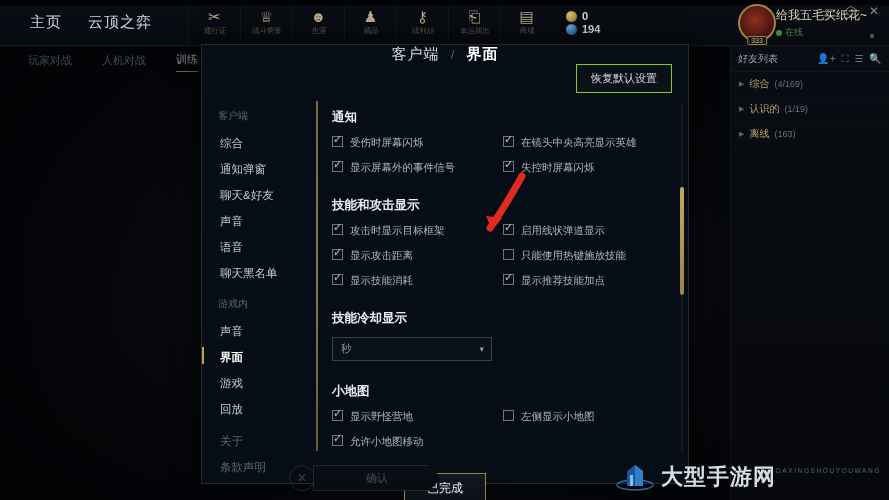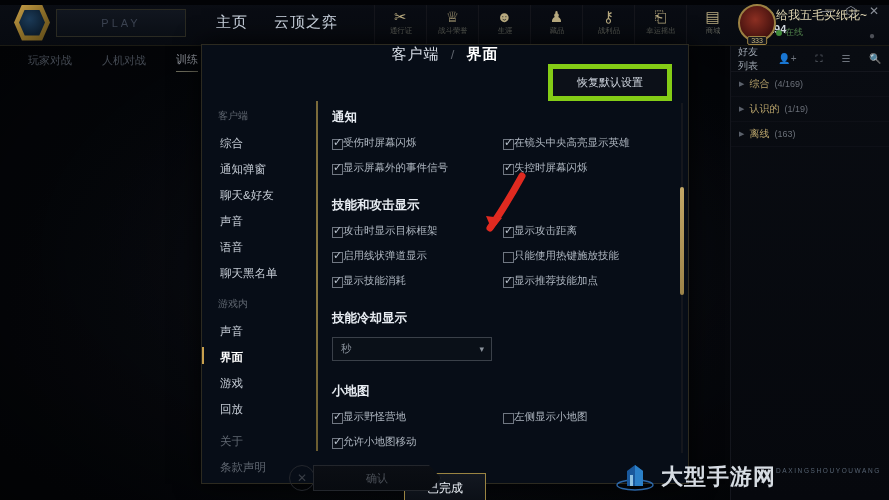--- a/index.html
+++ b/index.html
@@ -109,21 +109,21 @@
   .subtab.active { color: #8d9199; border-bottom: 1px solid #6b6a5a; }
 
   
   .friends {
     position: absolute; right: 0; top: 46px; width: 159px; height: 454px;
     background: linear-gradient(180deg, #090c12 0%, #06080d 100%);
     border-left: 1px solid #14161d;
   }
   .friends-head {
     height: 26px; display: flex; align-items: center; padding: 0 7px;
-    border-bottom: 1px solid #14161d; gap: 19px;
+    border-bottom: 1px solid #14161d; gap: 6px;
   }
   .friends-title { color: #9aa2ac; font-size: 10px; flex: 1; }
   .fi { color: #6d737c; font-size: 10px; }
   .friend-group {
     height: 25px; display: flex; align-items: center; gap: 5px;
     padding: 0 8px; border-bottom: 1px solid #0e1017;
   }
   .fg-arrow { color: #5a606a; font-size: 7px; }
   .fg-name { color: #b9a46b; font-size: 10px; }
   .fg-count { color: #6a6f78; font-size: 9px; }
@@ -134,22 +134,22 @@
     background: #070d17;
     border: 1px solid #2c2a20;
     box-shadow: 0 0 24px rgba(0,0,0,.85);
   }
   .modal-head { height: 52px; display: flex; align-items: center; padding: 0 16px; flex-direction: column; }
   .crumb { font-size: 15px; color: #d7dde6; letter-spacing: 1px; }
   .crumb .sep { color: #5c626c; margin: 0 6px; font-size: 13px; }
   .crumb .cur { color: #ffffff; font-weight: bold; }
   .btn-restore {
     margin-left: auto;
-    border: 5px solid #84cc16; background: #0c1018;
-    color: #cfd5de; font-size: 11px; padding: 6px 24px;
+    border: 1px solid #84cc16; background: #0c1018;
+    color: #cfd5de; font-size: 11px; padding: 6px 14px;
   }
   .modal-body { display: flex; height: 372px; padding: 0 0 0 0; position: relative; }
 
   .side {
     width: 108px; padding: 8px 0 0 14px; position: relative;
   }
   .side-head { color: #5f6670; font-size: 10px; margin: 4px 0 8px 2px; }
   .side-item {
     position: relative; color: #c4cbd4; font-size: 11.5px;
     padding: 5px 0 5px 4px; margin-bottom: 1px;
@@ -168,21 +168,21 @@
   }
 
   .content {
     flex: 1; padding: 12px 22px 0 22px; position: relative; overflow: hidden;
   }
   .sec-title {
     color: #e8edf3; font-size: 12.5px; font-weight: bold; margin: 0 0 10px 0;
   }
   .sec-title.gap { margin-top: 22px; }
   .grid2 { display: grid; grid-template-columns: 1fr 1fr; row-gap: 11px; column-gap: 8px; }
-  .opt { display: flex; align-items: flex-end; }
+  .opt { display: flex; align-items: flex-start; gap: 7px; }
   .cb {
     width: 11px; height: 11px; border: 1px solid #6f7681;
     background: #0a0f18; position: relative; flex: none;
   }
   .cb.on::after {
     content: "✓"; position: absolute; left: 0px; top: -3px;
     color: #b9c2cd; font-size: 11px; line-height: 11px;
   }
   .opt-label { color: #aeb6c0; font-size: 10.5px; white-space: nowrap; }
 
@@ -252,26 +252,20 @@
 <body>
 
 <div id="root">
 
   <div class="bg-art"></div>
   <div class="bg-vignette"></div>
 
   <div class="topbar">
     <div class="topbar-strip-top"></div>
 
-    <div class="play-wrap">
-      <div class="play-hex">
-        <div class="play-hex-in"></div>
-      </div>
-      <div class="play-btn">PLAY</div>
-    </div>
 
     <div class="nav-links">
       <div class="nav-link">主页</div>
       <div class="nav-link">云顶之弈</div>
     </div>
 
     <div class="nav-icons">
       <div class="nav-icon-cell">
         <div class="nav-icon-glyph">✂</div>
         <div class="nav-icon-label">通行证</div>
@@ -424,25 +418,25 @@
         </div>
 
         <div class="sec-title gap">技能和攻击显示</div>
         <div class="grid2">
           <div class="opt">
             <span class="cb on"></span>
             <span class="opt-label">攻击时显示目标框架</span>
           </div>
           <div class="opt">
             <span class="cb on"></span>
+            <span class="opt-label">启用线状弹道显示</span>
+          </div>
+          <div class="opt">
+            <span class="cb on"></span>
             <span class="opt-label">显示攻击距离</span>
-          </div>
-          <div class="opt">
-            <span class="cb on"></span>
-            <span class="opt-label">启用线状弹道显示</span>
           </div>
           <div class="opt">
             <span class="cb"></span>
             <span class="opt-label">只能使用热键施放技能</span>
           </div>
           <div class="opt">
             <span class="cb on"></span>
             <span class="opt-label">显示技能消耗</span>
           </div>
           <div class="opt">

